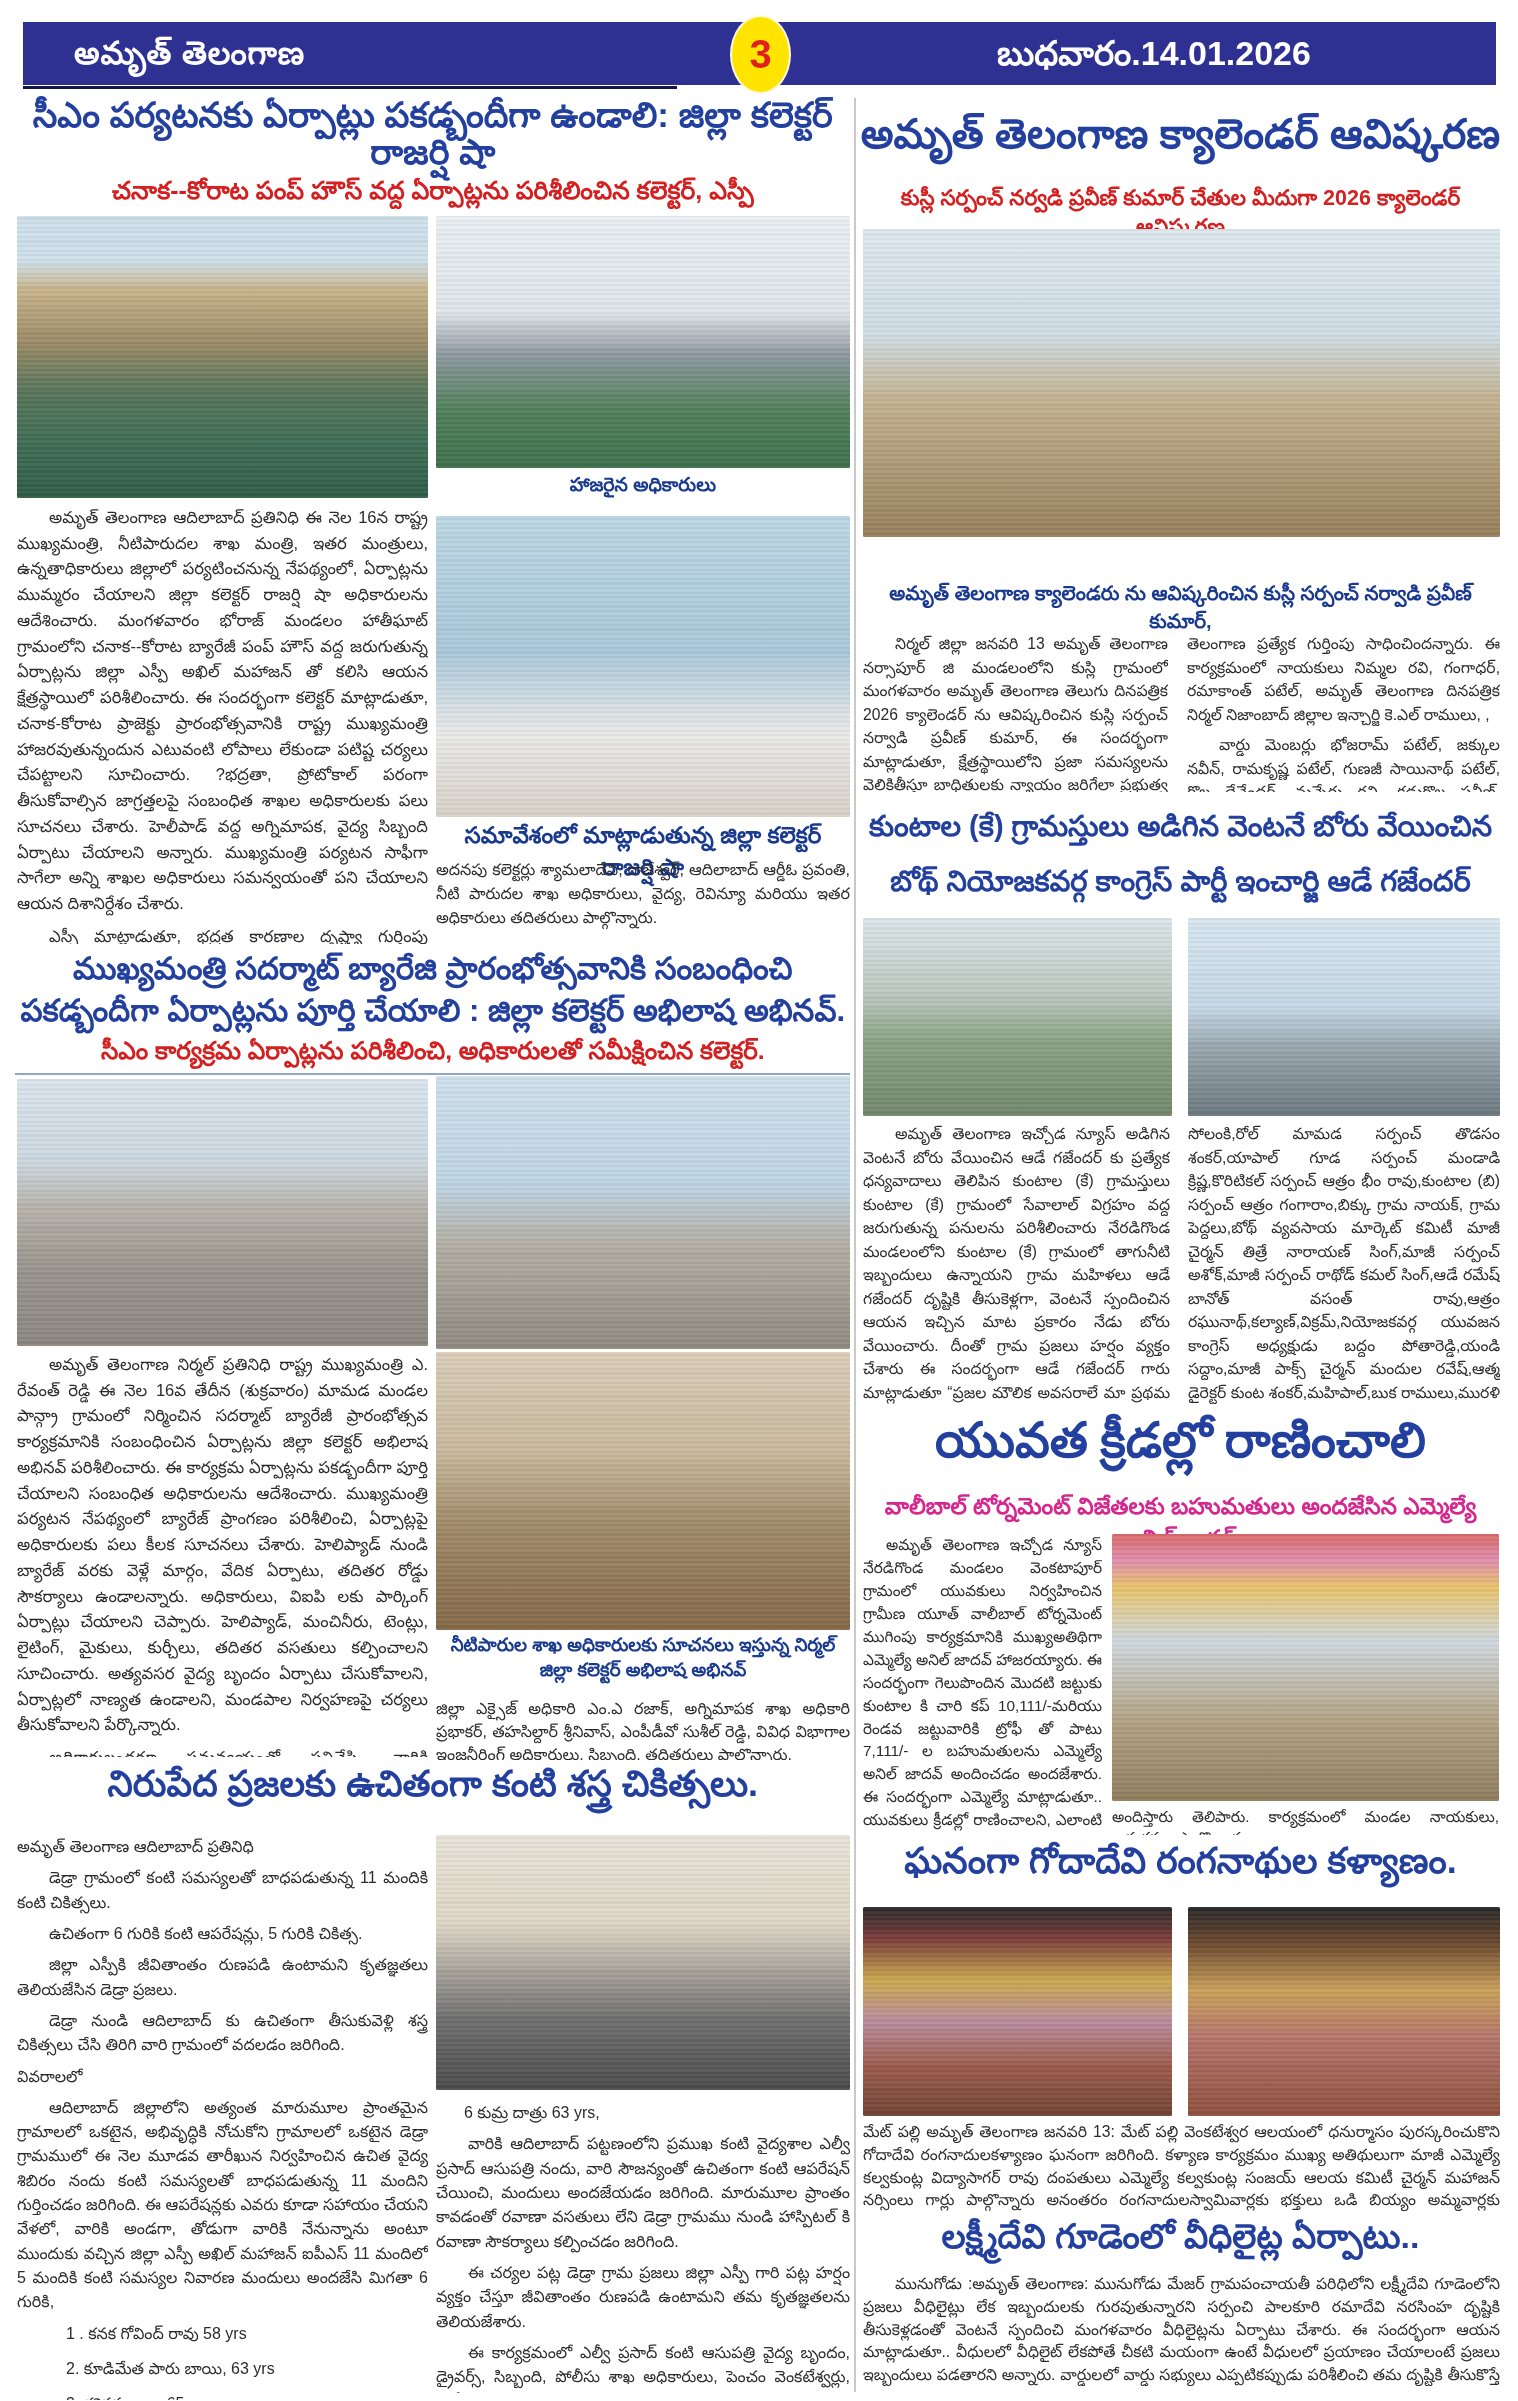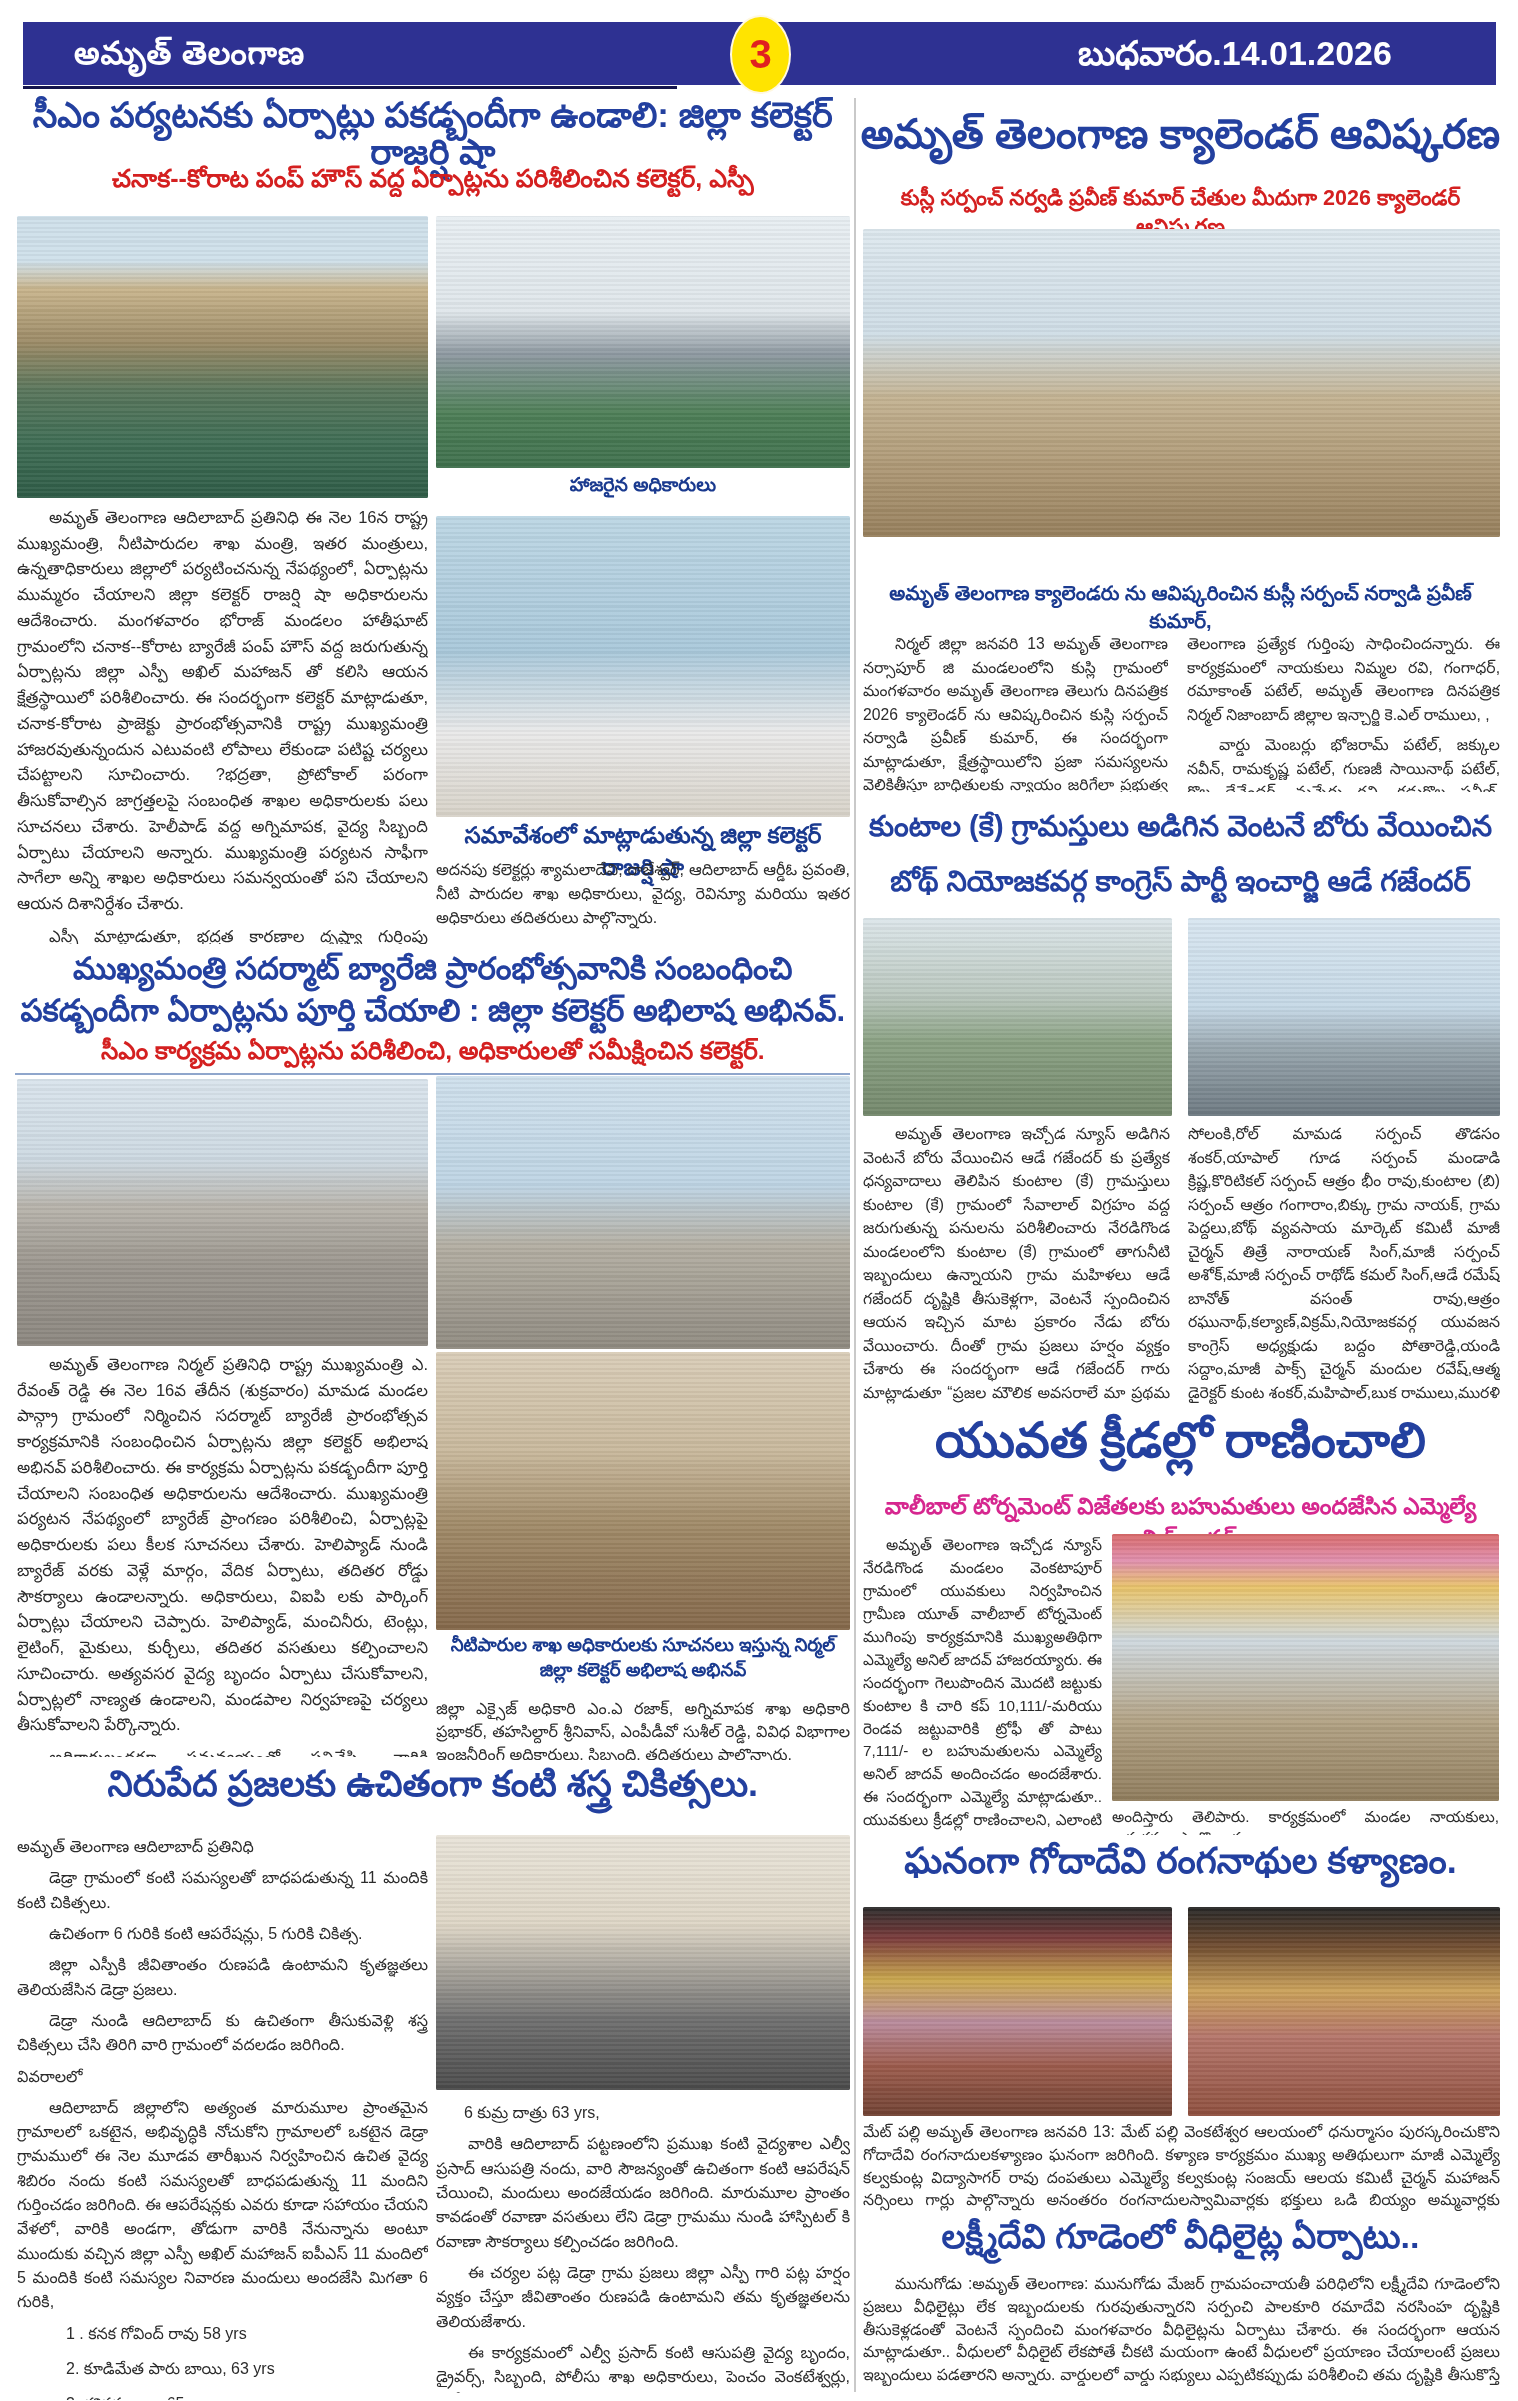--- a/index.html
+++ b/index.html
@@ -8,21 +8,21 @@
   .abs{position:absolute;}
 
   
   .masthead-bar{left:23px;top:21.5px;width:1473px;height:63px;background:#2e3192;}
   .masthead-underline{left:23px;top:86px;width:654px;height:3.1px;background:#15154d;}
   .masthead-title{left:74px;top:21.5px;height:51px;line-height:63px;color:#ffffff;
       font-size:32px;font-weight:bold;letter-spacing:0.8px;}
   .page-oval{left:730px;top:15.3px;width:57px;height:75px;border-radius:50%;
       background:#ffe400;border:2.3px solid #fff8e0;display:flex;align-items:center;justify-content:center;}
   .page-oval span{color:#e02020;font-size:40px;font-weight:bold;}
-  .masthead-date{left:997px;top:21.5px;width:476px;height:63px;line-height:63px;text-align:center;
+  .masthead-date{left:997px;top:21.5px;width:476px;height:63px;line-height:63px;text-align:left;
       padding-right:31px;color:#ffffff;font-size:34px;font-weight:bold;}
 
   
   .hl-blue{color:#23409f;font-weight:bold;text-align:center;}
   .hl-red{color:#d42020;font-weight:bold;text-align:center;}
   .hl-magenta{color:#d6278f;font-weight:bold;text-align:center;}
   .cap-blue{color:#1a3a8f;font-weight:bold;text-align:center;}
   .bodytxt{color:#2b2b2b;text-align:justify;overflow:hidden;}
   .bodytxt p{margin:0 0 7px 0;text-indent:32px;}
   .bodytxt p.noindent{text-indent:0;}
@@ -58,21 +58,21 @@
   <div class="abs masthead-underline"></div>
   <div class="abs masthead-title">అమృత్ తెలంగాణ</div>
   <div class="abs page-oval">
     <span>3</span>
   </div>
   <div class="abs masthead-date">బుధవారం.14.01.2026</div>
 
   <div class="abs vdivider"></div>
 
   <div class="abs hl-blue" style="left:15.3px;top:97px;width:835px;font-size:35px;line-height:1.05;">సీఎం పర్యటనకు ఏర్పాట్లు పకడ్బందీగా ఉండాలి: జిల్లా కలెక్టర్ రాజర్షి షా</div>
-  <div class="abs hl-red" style="left:15.3px;top:164px;width:835px;font-size:25px;">చనాక--కోరాట పంప్ హౌస్ వద్ద ఏర్పాట్లను పరిశీలించిన కలెక్టర్, ఎస్పీ</div>
+  <div class="abs hl-red" style="left:15.3px;top:176px;width:835px;font-size:25px;">చనాక--కోరాట పంప్ హౌస్ వద్ద ఏర్పాట్లను పరిశీలించిన కలెక్టర్, ఎస్పీ</div>
 
   <div class="ph ph-a" style="left:17px;top:216px;width:411px;height:282px;"></div>
   <div class="ph ph-b" style="left:436px;top:216px;width:414px;height:252px;"></div>
   <div class="abs cap-blue" style="left:436px;top:474px;width:414px;font-size:19px;">హాజరైన అధికారులు</div>
 
   <div class="abs bodytxt" style="left:17px;top:505px;width:411px;height:439px;font-size:16.5px;line-height:1.56;">
     <p>అమృత్ తెలంగాణ ఆదిలాబాద్ ప్రతినిధి ఈ నెల 16న రాష్ట్ర ముఖ్యమంత్రి, నీటిపారుదల శాఖ మంత్రి, ఇతర మంత్రులు, ఉన్నతాధికారులు జిల్లాలో పర్యటించనున్న నేపథ్యంలో, ఏర్పాట్లను ముమ్మరం చేయాలని జిల్లా కలెక్టర్ రాజర్షి షా అధికారులను ఆదేశించారు. మంగళవారం భోరాజ్ మండలం హాతీఘాట్ గ్రామంలోని చనాక--కోరాట బ్యారేజీ పంప్ హౌస్ వద్ద జరుగుతున్న ఏర్పాట్లను జిల్లా ఎస్పీ అఖిల్ మహాజన్ తో కలిసి ఆయన క్షేత్రస్థాయిలో పరిశీలించారు. ఈ సందర్భంగా కలెక్టర్ మాట్లాడుతూ, చనాక-కోరాట ప్రాజెక్టు ప్రారంభోత్సవానికి రాష్ట్ర ముఖ్యమంత్రి హాజరవుతున్నందున ఎటువంటి లోపాలు లేకుండా పటిష్ట చర్యలు చేపట్టాలని సూచించారు. ?భద్రతా, ప్రోటోకాల్ పరంగా తీసుకోవాల్సిన జాగ్రత్తలపై సంబంధిత శాఖల అధికారులకు పలు సూచనలు చేశారు. హెలీపాడ్ వద్ద అగ్నిమాపక, వైద్య సిబ్బంది ఏర్పాటు చేయాలని అన్నారు. ముఖ్యమంత్రి పర్యటన సాఫీగా సాగేలా అన్ని శాఖల అధికారులు సమన్వయంతో పని చేయాలని ఆయన దిశానిర్దేశం చేశారు.</p>
     <p>ఎస్పీ మాట్లాడుతూ, భద్రత కారణాల దృష్ట్యా గుర్తింపు కార్డులతో పాటు పాస్ లు ఉన్న వారిని మాత్రమే అనుమతించాలని, పటిష్ట బందోబస్తు ఏర్పాట్లు చేయడం జరుగుతుందని, అందరు గ్రామస్తులు, అధికారులు సహకరించి కార్యక్రమాన్ని విజయవంతం చేయాలన్నారు.</p>
 
   </div>

